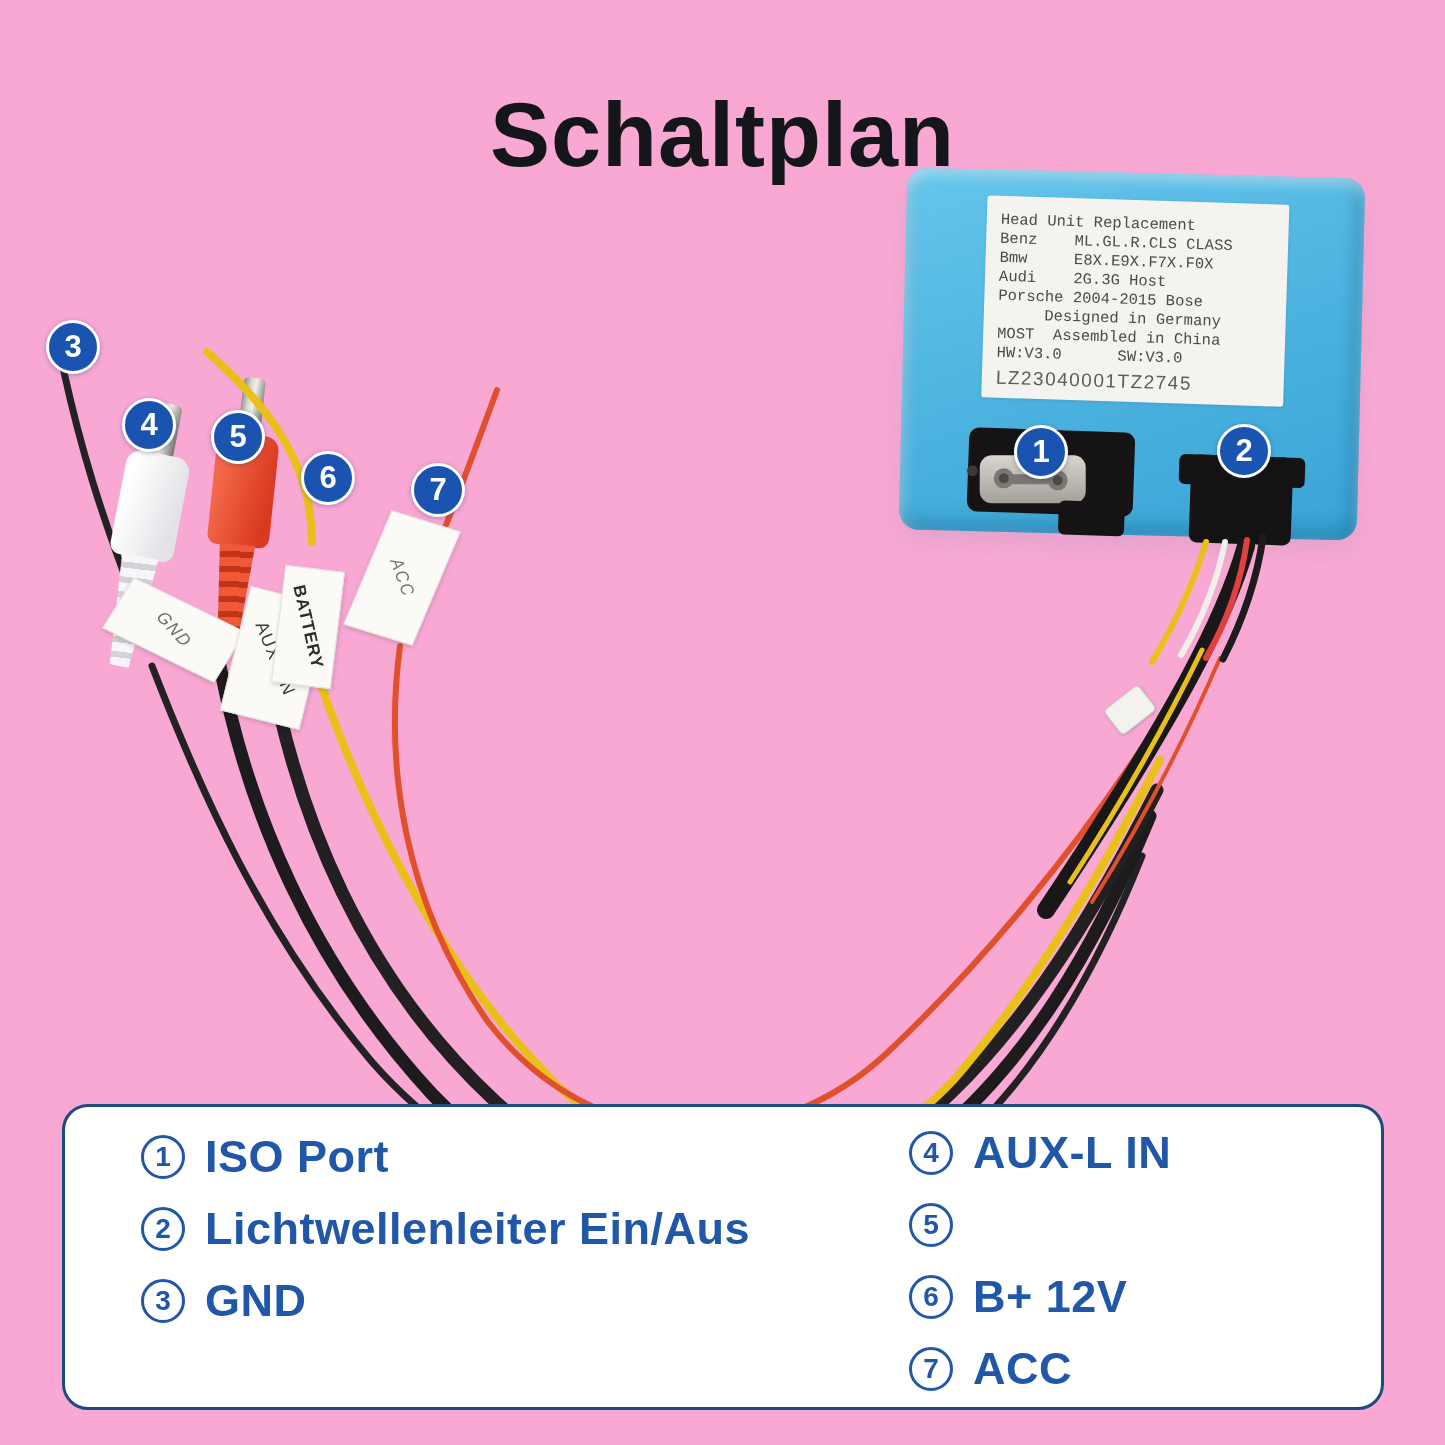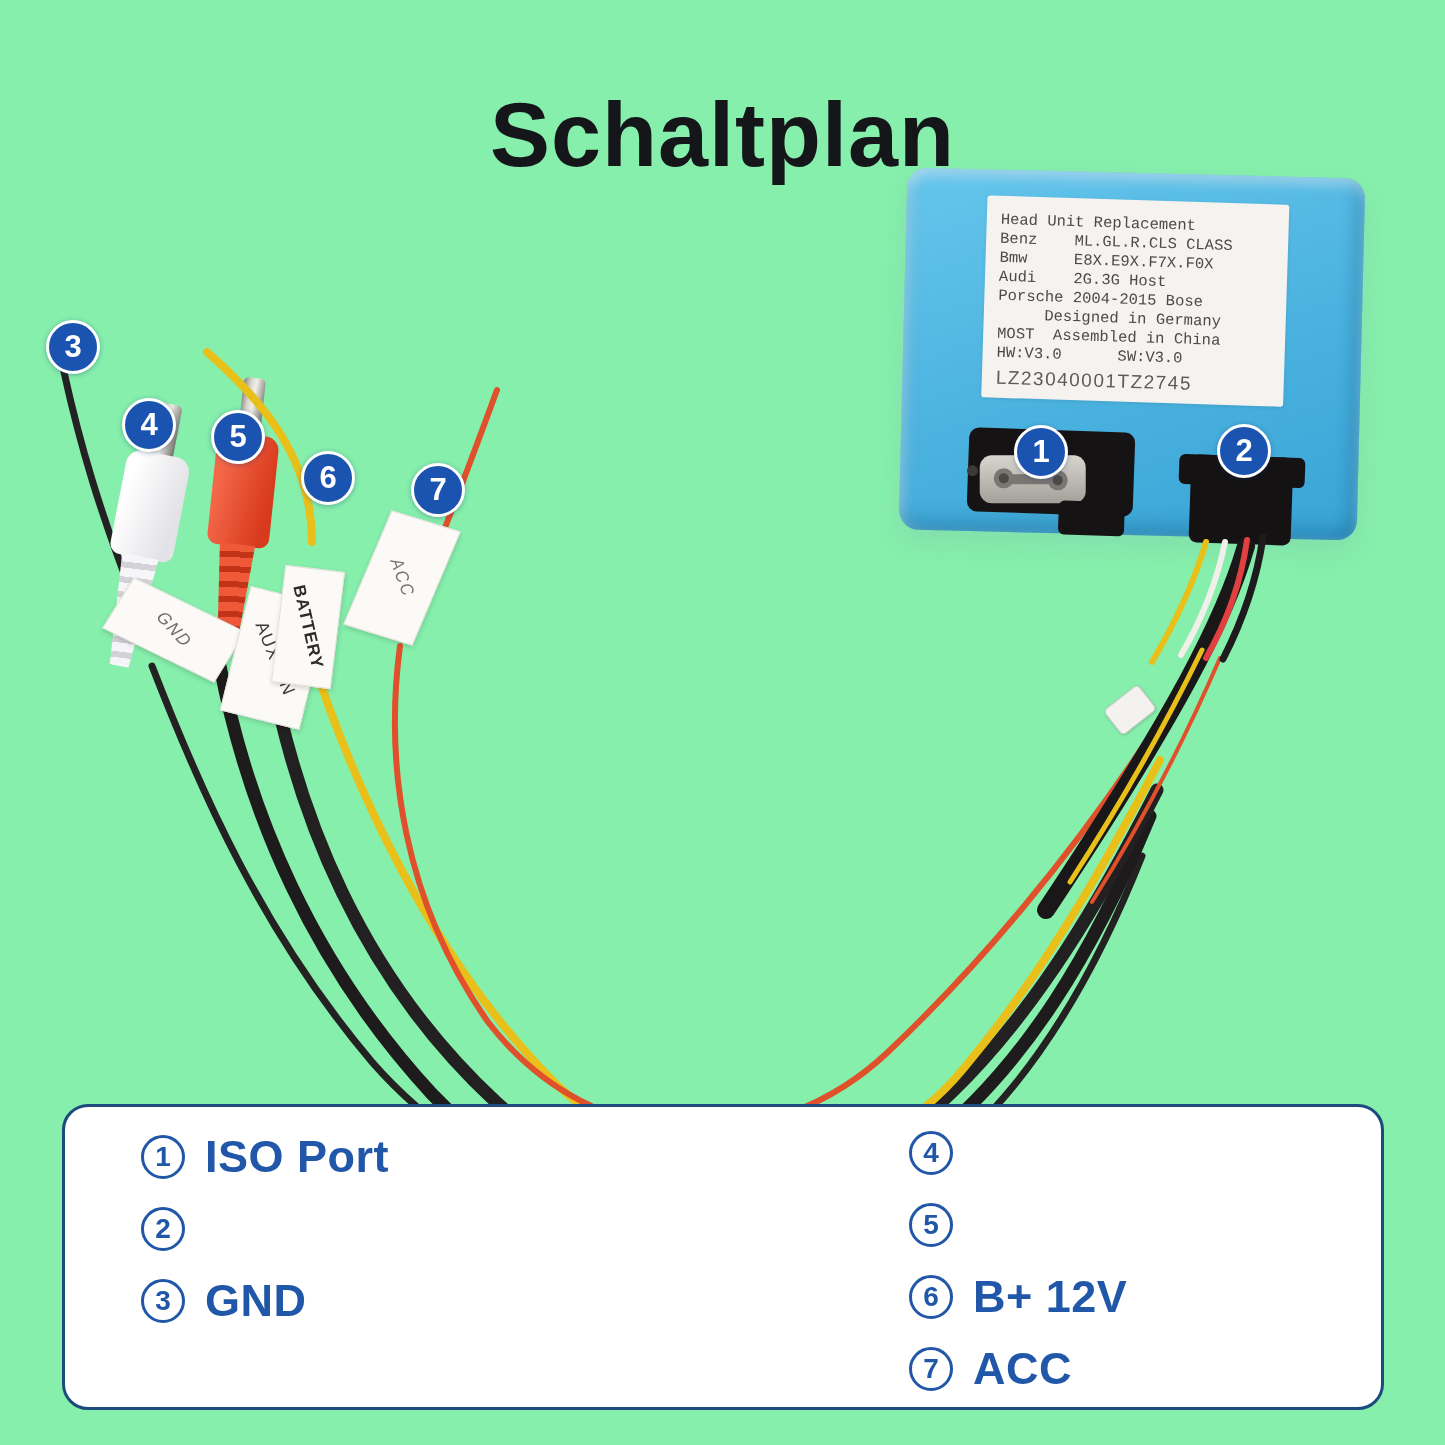--- a/index.html
+++ b/index.html
@@ -1,16 +1,16 @@
 <!DOCTYPE html>
 <html><head>
 <meta charset="utf-8">
 <style>
   html,body{margin:0;padding:0;background:#ffffff;}
-  .stage{position:relative;width:1445px;height:1445px;background:#86efac;overflow:hidden;
+  .stage{position:relative;width:1445px;height:1445px;background:#f9a8d4;overflow:hidden;
          font-family:"Liberation Sans",sans-serif;}
 
   
   .title{position:absolute;left:0;top:24px;width:100%;text-align:center;
          font-size:90px;font-weight:700;color:#15161a;letter-spacing:1px;}
 
   
   .device-box{position:absolute;left:903px;top:173px;width:458px;height:362px;
     border-radius:20px;transform:rotate(1.4deg);
     background:linear-gradient(160deg,#66c6ec 0%,#4fb5e1 45%,#38a4d6 100%);
@@ -200,29 +200,31 @@
   <div class="callout co-7">7</div>
 
   <div class="legend">
     <div class="legend-col legend-col-left">
       <div class="legend-row">
         <span class="legend-num">1</span>
         <span class="legend-label">ISO Port</span>
       </div>
       <div class="legend-row">
         <span class="legend-num">2</span>
+        <span class="legend-label">Lichtwellenleiter Ein/Aus</span>
       </div>
       <div class="legend-row">
         <span class="legend-num">3</span>
         <span class="legend-label">GND</span>
       </div>
     </div>
     <div class="legend-col legend-col-right">
       <div class="legend-row">
         <span class="legend-num">4</span>
+        <span class="legend-label">AUX-L IN</span>
       </div>
       <div class="legend-row">
         <span class="legend-num">5</span>
       </div>
       <div class="legend-row">
         <span class="legend-num">6</span>
         <span class="legend-label">B+ 12V</span>
       </div>
       <div class="legend-row">
         <span class="legend-num">7</span>

